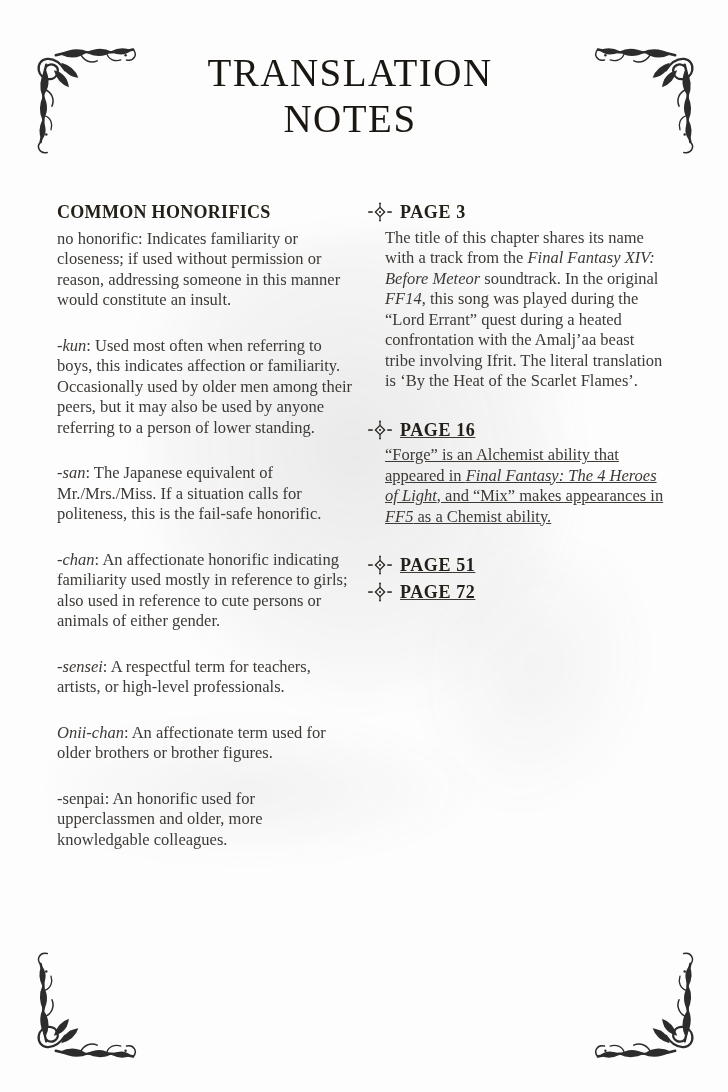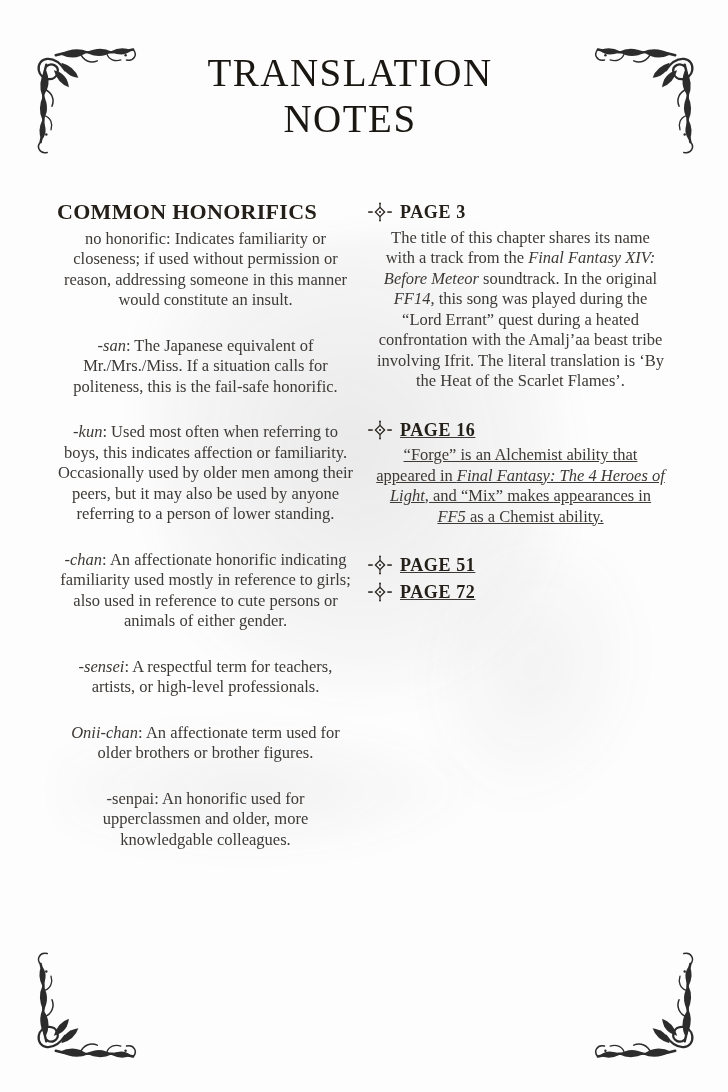--- a/index.html
+++ b/index.html
@@ -32,35 +32,35 @@
     text-align:center; transform:translateX(-14px);
     font-size:39px; line-height:46px; letter-spacing:1.5px;
     color:#1a1611; font-weight:normal;
   }
 
   .col { position:absolute; top:202px; width:297px; font-size:16.5px; line-height:20.5px; }
   .col.left  { left:57px; }
   .col.right { left:368px; }
 
   .col h2 {
-    margin:0 0 6px 0; font-size:22px; font-weight:600;
+    margin:0 0 6px 0; font-size:18px; font-weight:600;
     letter-spacing:.3px; color:#242019;
   }
-  .col p { margin:0 0 25px 0;text-align:center; }
+  .col p { margin:0 0 25px 0; }
   .it { font-style:italic; }
 
   .note { margin:0 0 6px 0; }
   .note + .note { margin-top:4px;text-decoration:underline; }
   .note-head {
     display:flex; align-items:center; gap:8px;
     margin:0 0 5px 0; font-size:18px; font-weight:600;
     letter-spacing:.6px; color:#242019;text-align:right;
   }
   .note-head .mark { flex:0 0 auto; display:inline-block; }
-  .note p { margin:0 0 28px 8px; }
+  .note p { margin:0 0 28px 17px; }
 </style>
 </head>
 <body>
 
 <div class="page">
 
   <div class="wm wm1"></div>
   <div class="wm wm2"></div>
   <div class="wm wm3"></div>
 
@@ -175,22 +175,22 @@
   </svg>
 
   <header class="title">
     <div>TRANSLATION</div>
     <div>NOTES</div>
   </header>
 
   <section class="col left">
     <h2>COMMON HONORIFICS</h2>
     <p><span>no honorific: Indicates familiarity or closeness; if used without permission or reason, addressing someone in this manner would constitute an insult.</span></p>
+    <p><span class="it">-kun</span><span>: Used most often when referring to boys, this indicates affection or familiarity. Occasionally used by older men among their peers, but it may also be used by anyone referring to a person of lower standing.</span></p>
     <p><span class="it">-san</span><span>: The Japanese equivalent of Mr./Mrs./Miss. If a situation calls for politeness, this is the fail-safe honorific.</span></p>
-    <p><span class="it">-kun</span><span>: Used most often when referring to boys, this indicates affection or familiarity. Occasionally used by older men among their peers, but it may also be used by anyone referring to a person of lower standing.</span></p>
     <p><span class="it">-chan</span><span>: An affectionate honorific indicating familiarity used mostly in reference to girls; also used in reference to cute persons or animals of either gender.</span></p>
     <p><span class="it">-sensei</span><span>: A respectful term for teachers, artists, or high-level professionals.</span></p>
     <p><span class="it">Onii-chan</span><span>: An affectionate term used for older brothers or brother figures.</span></p>
     <p><span>-senpai: An honorific used for upperclassmen and older, more knowledgable colleagues.</span></p>
   </section>
 
   <section class="col right">
 
     <div class="note">
       <h3 class="note-head">

